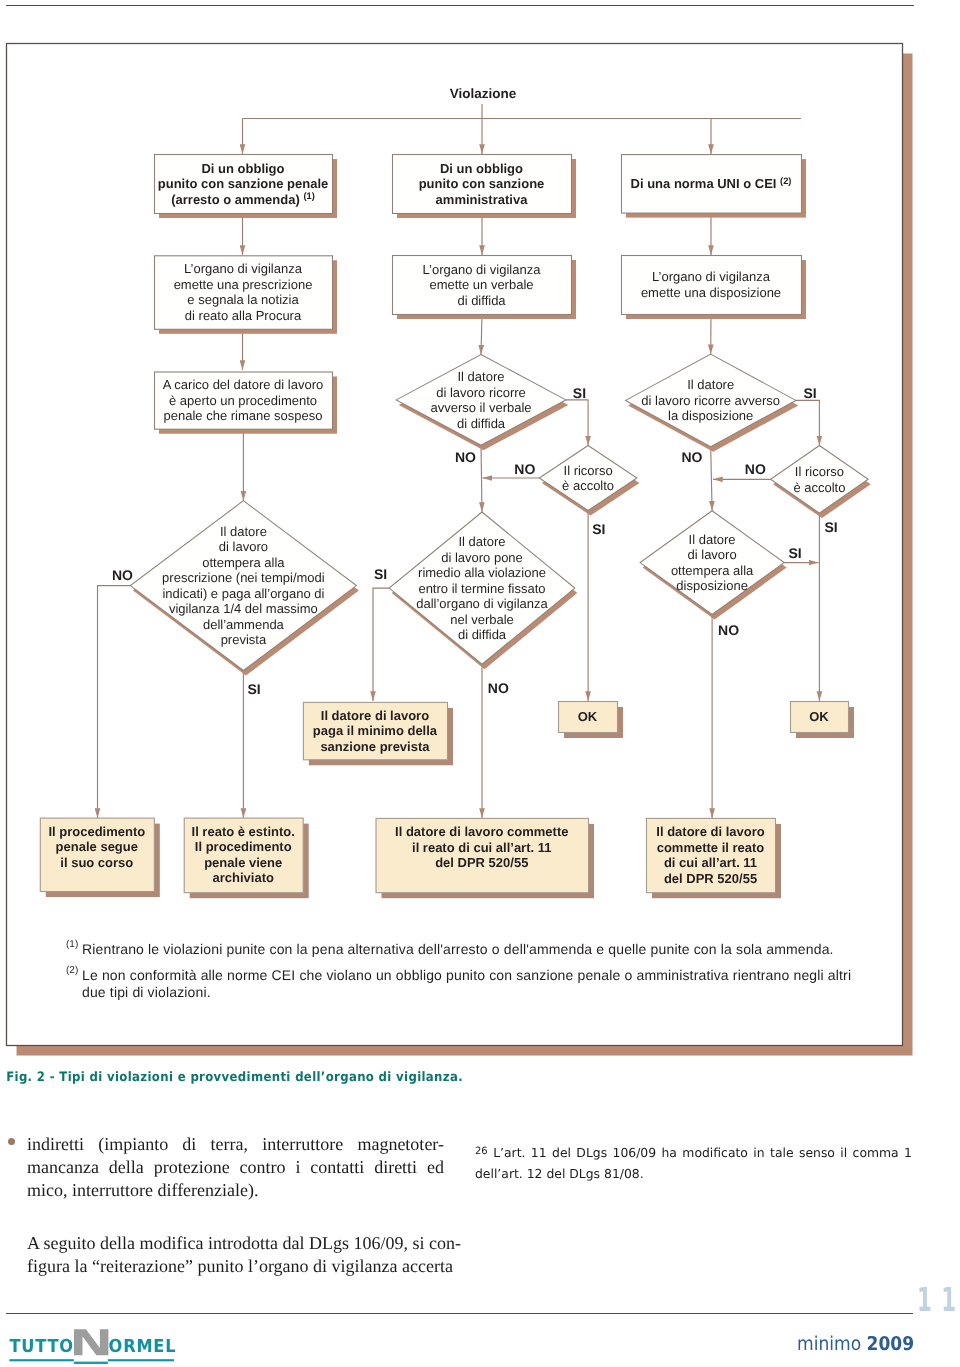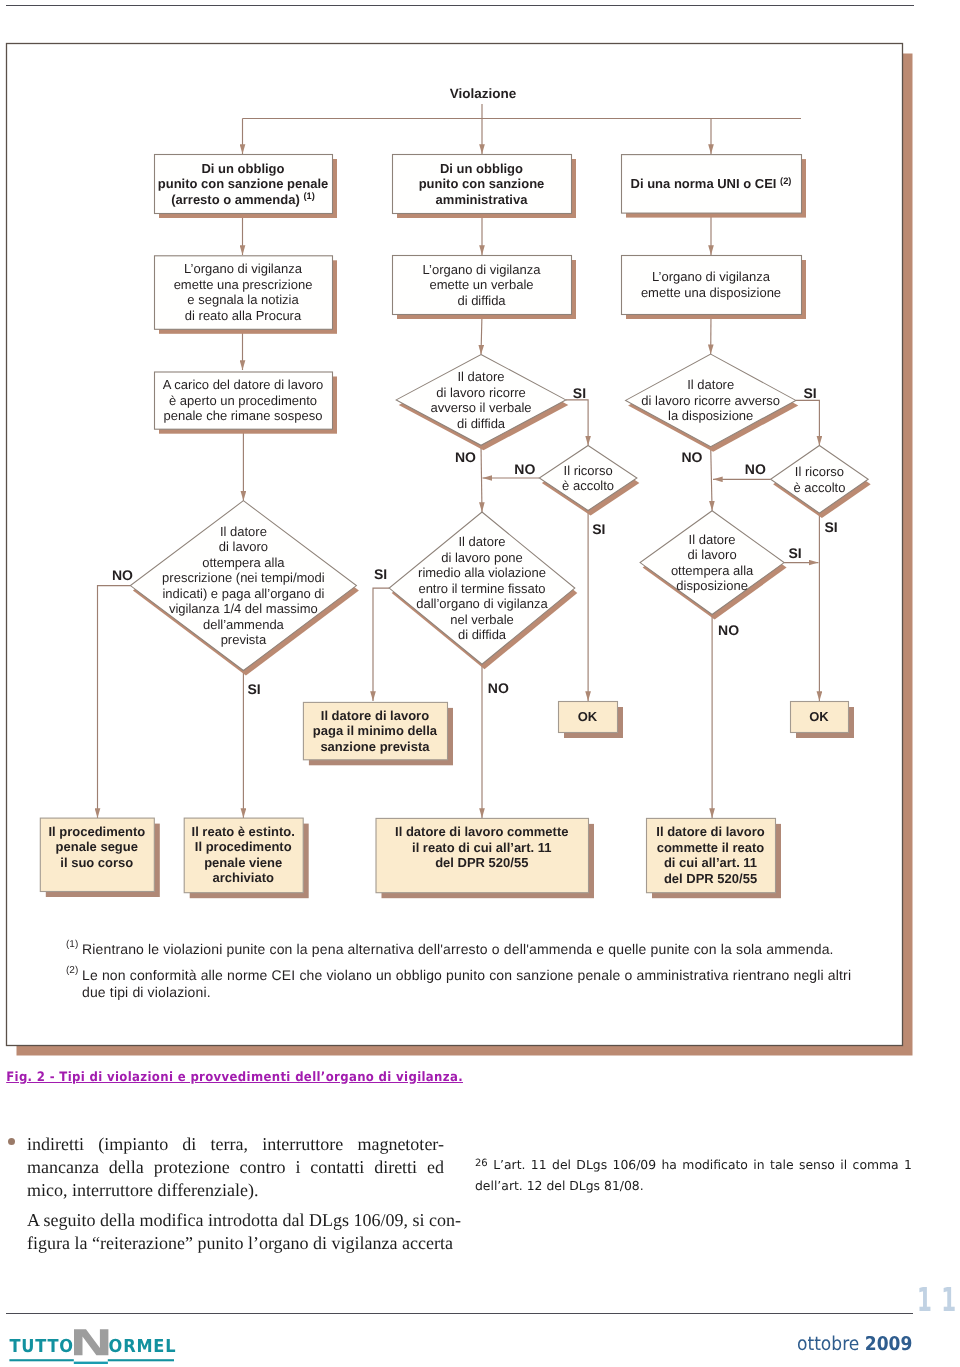--- a/index.html
+++ b/index.html
@@ -21,35 +21,35 @@
            border-top:1.7px solid #4b4b53;}
 
   
   .notes{position:absolute;left:82px;top:941px;width:776px;
          font-size:14px;line-height:16.3px;letter-spacing:0.15px;color:#231f20;}
   .note{position:relative;margin-bottom:10.1px;}
   .note .mk{position:absolute;left:-16px;top:-4px;font-size:10px;letter-spacing:0;}
 
   
   .caption{position:absolute;left:6.2px;top:1069.5px;font-size:13px;font-weight:bold;
-           color:#a21caf;letter-spacing:0.35px;
-           font-family:"DejaVu Sans Condensed","DejaVu Sans",sans-serif;text-decoration:underline;}
+           color:#0f766e;letter-spacing:0.35px;
+           font-family:"DejaVu Sans Condensed","DejaVu Sans",sans-serif;}
 
   
   .col{position:absolute;font-family:"Liberation Serif",serif;font-size:18px;
        line-height:23.1px;color:#1c1c1c;}
   .ln{text-align:justify;text-align-last:justify;white-space:nowrap;}
   .ln.lnlast{text-align:center;text-align-last:left;}
   .colL{left:27px;top:1133px;width:417px;}
   .colR{left:475px;top:1133px;width:437px;}
   .bullet{position:absolute;left:8px;top:1138px;width:7px;height:7px;border-radius:50%;
           background:#9a7a68;}
-  .para+.para{margin-top:7px;font-family:Liberation Serif, serif;}
+  .para+.para{margin-top:30px;font-family:Liberation Serif, serif;}
   .fn{font-family:"DejaVu Sans",sans-serif;font-size:12.4px;line-height:21px;
-      color:#1c1c1c;margin-top:20px;}
+      color:#1c1c1c;margin-top:8px;}
   .fnmk{font-size:10px;vertical-align:3px;}
   .supmk{font-size:11px;vertical-align:4px;font-family:"DejaVu Sans",sans-serif;}
 
   
   .botrule{position:absolute;left:6px;top:1313px;width:907px;height:0;
            border-top:1.6px solid #4b4b53;}
   .pagenum{position:absolute;left:917px;top:1287px;font-size:33px;font-weight:bold;
            color:#c1d2e3;letter-spacing:13px;line-height:26px;
            font-family:"DejaVu Sans Condensed","DejaVu Sans",sans-serif;
            transform:scaleX(0.72);transform-origin:left top;}
@@ -340,21 +340,21 @@
    </div>
   </div>
   <div class="col colR">
    <div class="fn">
     <div class="ln"><span class="fnmk">26</span> <span>L’art. 11 del DLgs 106/09 ha modificato in tale senso il comma 1</span></div>
     <div class="ln lnlast">dell’art. 12 del DLgs 81/08.</div>
    </div>
   </div>
   <div class="botrule"></div>
   <div class="pagenum">11</div>
-  <div class="fdate"><span>ottobre</span> <b>2009</b></div>
+  <div class="fdate"><span>minimo</span> <b>2009</b></div>
   <div class="logo">
     <svg width="180" height="46" viewBox="0 0 180 46">
       <text x="0.4" y="29.6" class="lg">TUTTO</text>
       <text x="99.6" y="29.6" class="lg">ORMEL</text>
       <path fill="#9d9d9d" d="M65.0 7.2 L77.0 7.2 L90.9 26.0 L90.9 7.2 L99.4 7.2 L99.4 33.2 L87.4 33.2 L73.5 14.4 L73.5 33.2 L65.0 33.2 Z"></path>
       <rect x="0.4" y="37.2" width="64.4" height="2.1" fill="#12919f"></rect>
       <rect x="98.8" y="37.2" width="66.2" height="2.1" fill="#12919f"></rect>
       <rect x="64.8" y="39.6" width="34.1" height="2.4" fill="#1b9cb0"></rect>
     </svg>
   </div>

